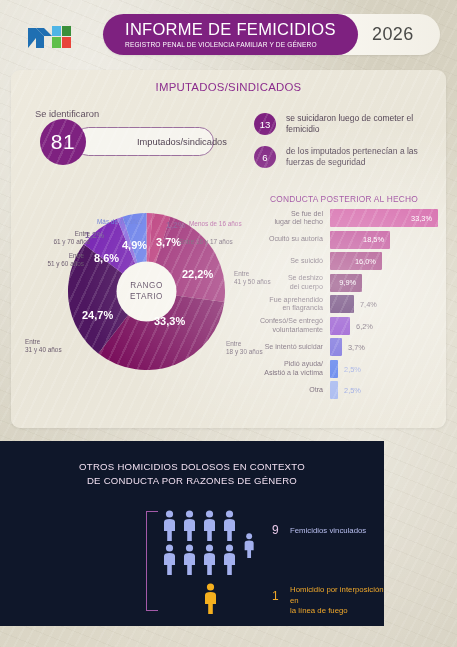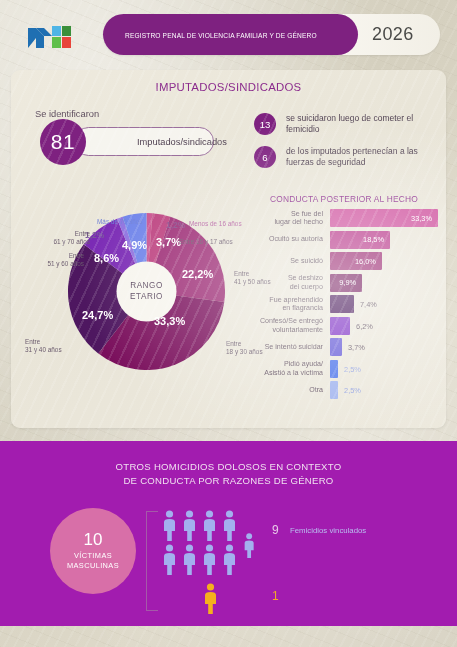--- a/index.html
+++ b/index.html
@@ -173,22 +173,22 @@
     display: flex; align-items: center; justify-content: flex-end;
   }
   .bar-val-in { color: #fff; font-size: 7.4px; padding-right: 6px; }
   .bar-val-out {
     position: absolute; top: 50%; transform: translateY(-50%);
     font-size: 7.4px; color: #5a4a5c; white-space: nowrap;
   }
 
   
   .band {
-    position: absolute; left: 0; top: 441px; width: 457px; height: 185px;
-    background: #a21caf;
+    position: absolute; left: 0; top: 441px; width: 384px; height: 185px;
+    background: #0f172a;
   }
   .band-title {
     position: absolute; width: 100%; top: 19px; text-align: center;
     color: #f0dff0; font-size: 9.6px; line-height: 1.5; letter-spacing: .25px;
   }
   .circle-10 {
     position: absolute; left: 50px; top: 67px;
     width: 86px; height: 86px; border-radius: 50%;
     background: #d86fa8;
     display: flex; flex-direction: column;
@@ -229,20 +229,21 @@
     <path d="M10 6 L18 6 L26 14 L18 14 Z" fill="#1f6fb2"></path>
     <rect x="26" y="4" width="9" height="10" fill="#4fb5e6"></rect>
     <rect x="26" y="15" width="9" height="11" fill="#5fbf4a"></rect>
     <rect x="36" y="4" width="9" height="10" fill="#3a8f3a"></rect>
     <rect x="36" y="15" width="9" height="11" fill="#e8443a"></rect>
   </svg>
 
   <div class="title-track"></div>
 
   <div class="title-pill">
+    <div class="title-main">INFORME DE FEMICIDIOS</div>
     <div class="title-sub">REGISTRO PENAL DE VIOLENCIA FAMILIAR Y DE GÉNERO</div>
   </div>
 
   <div class="year">2026</div>
 </div>
 
 <div class="panel">
 
   <div class="section-title">IMPUTADOS/SINDICADOS</div>
 
@@ -383,27 +384,20 @@
     </div>
 </div>
 
 <div class="band">
 
   <div class="band-title">
     <div>OTROS HOMICIDIOS DOLOSOS EN CONTEXTO</div>
     <div>DE CONDUCTA POR RAZONES DE GÉNERO</div>
   </div>
 
-  <div class="circle-10">
-    <div class="n">10</div>
-    <div class="t">
-      <div>VÍCTIMAS</div>
-      <div>MASCULINAS</div>
-    </div>
-  </div>
 
   <div class="bracket"></div>
 
   <div class="people-block" id="people-block">
       <div class="people-row">
         <svg width="15" height="31" viewBox="0 0 15 31">
           <circle cx="7.5" cy="4" r="3.6" fill="#a3b0ee"></circle>
           <path d="M2 12 q0-3 5.5-3 t5.5 3 v9 h-3.2 v10 h-4.6 v-10 H2 Z" fill="#a3b0ee"></path>
         </svg>
         <svg width="15" height="31" viewBox="0 0 15 31">
@@ -446,13 +440,15 @@
           <circle cx="7.5" cy="4" r="3.6" fill="#f5b01e"></circle>
           <path d="M2 12 q0-3 5.5-3 t5.5 3 v9 h-3.2 v10 h-4.6 v-10 H2 Z" fill="#f5b01e"></path>
         </svg>
       </div>
     </div>
 
   <div class="grp-count" style="left:272px; top:82px;">9</div>
   <div class="grp-text blue" style="left:290px; top:85px;">Femicidios vinculados</div>
 
   <div class="grp-count gold" style="left:272px; top:148px;">1</div>
+  <div class="grp-text gold" style="left:290px; top:144px;">Homicidio por interposición en
+la línea de fuego</div>
 </div>
 
 </body></html>

